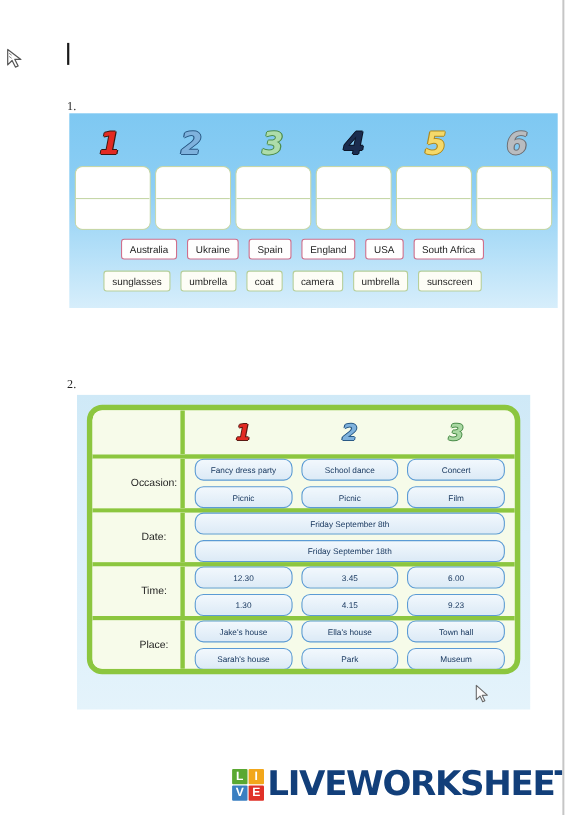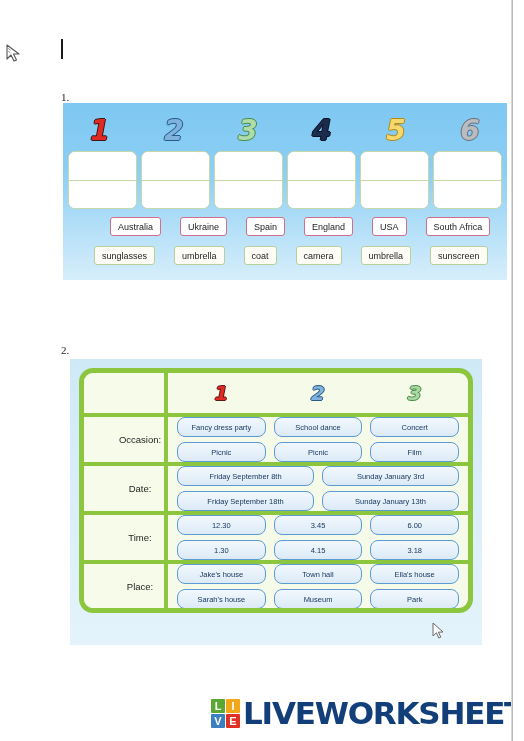--- a/index.html
+++ b/index.html
@@ -130,21 +130,21 @@
   }
   .dropcell {
     flex: 1 1 0;
     background: #ffffff;
   }
   .dropcell + .dropcell { border-top: 1px solid #c6d7a8; }
 
   .card-row {
     position: absolute;
     display: flex;
-    gap: 19px;
+    gap: 9px;
   }
   #ex1-countries { left: 110px; top: 217px; }
   #ex1-items     { left: 94px; top: 246px; }
 
   .word-card {
     height: 19px;
     box-sizing: border-box;
     display: flex;
     align-items: center;
     justify-content: center;
@@ -419,59 +419,55 @@
         </div>
       </div>
 
       <div class="t2-row body">
         <div class="t2-label">Date:</div>
         <div class="t2-cells">
           <div class="t2-colgroup">
             <div class="opt-card">Friday September 8th</div>
             <div class="opt-card">Friday September 18th</div>
           </div>
-          <div class="t2-colgroup">
-            <div class="opt-card">Sunday January 3rd</div>
-            <div class="opt-card">Sunday January 13th</div>
-          </div>
         </div>
       </div>
 
       <div class="t2-row body">
         <div class="t2-label">Time:</div>
         <div class="t2-cells">
           <div class="t2-colgroup">
             <div class="opt-card">12.30</div>
             <div class="opt-card">1.30</div>
           </div>
           <div class="t2-colgroup">
             <div class="opt-card">3.45</div>
             <div class="opt-card">4.15</div>
           </div>
           <div class="t2-colgroup">
             <div class="opt-card">6.00</div>
-            <div class="opt-card">3.18</div>
+            <div class="opt-card">9.23</div>
           </div>
         </div>
       </div>
 
       <div class="t2-row body">
         <div class="t2-label">Place:</div>
         <div class="t2-cells">
           <div class="t2-colgroup">
             <div class="opt-card">Jake's house</div>
             <div class="opt-card">Sarah's house</div>
           </div>
           <div class="t2-colgroup">
+            <div class="opt-card">Ella's house</div>
+            <div class="opt-card">Park</div>
+          </div>
+          <div class="t2-colgroup">
             <div class="opt-card">Town hall</div>
             <div class="opt-card">Museum</div>
-          </div>
-          <div class="t2-colgroup">
-            <div class="opt-card">Ella's house</div>
-            <div class="opt-card">Park</div>
           </div>
         </div>
       </div>
 
     </div>
   </div>
 
   <div id="mouse-cursor">
     <svg width="16" height="20" viewBox="0 0 16 20">
       <path d="M2 1 L2 14 L5.4 10.8 L7.8 16 L9.8 15.1 L7.4 10.2 L12 10 Z" fill="#fbfbfb" stroke="#6a6a6a" stroke-width="1" stroke-linejoin="round"></path>

